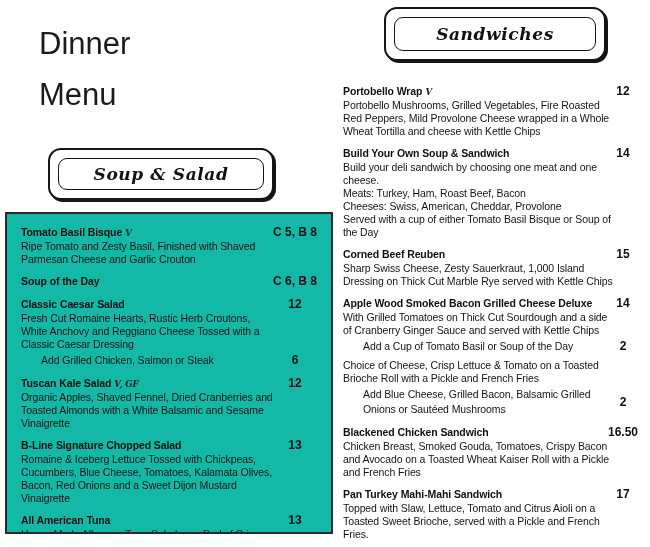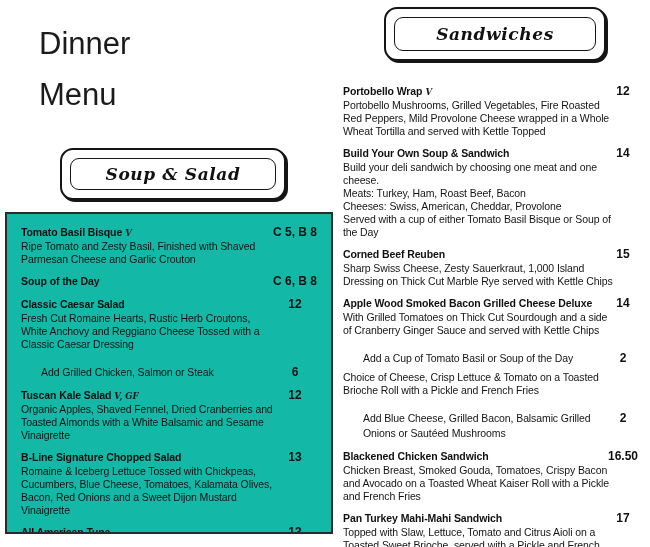--- a/index.html
+++ b/index.html
@@ -30,21 +30,21 @@
   .badge-inner {
     width:100%; height:100%;
     border:1px solid #151515;
     border-radius:9px;
     display:flex; align-items:center; justify-content:center;
     font-family:"DejaVu Serif", serif;
     font-style:italic; font-weight:bold;
     font-size:17px; letter-spacing:0.6px;
     color:#111;
   }
-  #badge-soup { left:60px; top:148px; width:226px; height:52px; }
+  #badge-soup { left:48px; top:148px; width:226px; height:52px; }
   #badge-sandwiches { left:384px; top:7px; width:222px; height:54px; }
 
   .panel-left {
     position:absolute; left:5px; top:212px;
     width:328px; height:322px;
     border:2px solid #2b2b2b;
     padding:8px 4px 0 14px;
     overflow:hidden;
     background:#14b8a6;
   }
@@ -72,21 +72,21 @@
   .panel-left .price { width:64px; }
   .col-right .price { width:46px; }
 
   .desc {
     font-size:10.5px; line-height:13px; color:#141414;
     letter-spacing:-0.1px;
   }
   .panel-left .desc { max-width:252px; }
   .col-right .desc { max-width:270px; }
 
-  .addon { display:flex; align-items:flex-start; margin-top:14px; margin-bottom:1px; }
+  .addon { display:flex; align-items:center; margin-top:2px; margin-bottom:1px; }
   .addon .addon-label {
     flex:1; min-width:0;
     padding-left:20px;
     font-size:10.5px; line-height:15px; color:#141414;
     letter-spacing:-0.1px;
   }
   .addon .price { line-height:15px; }
 </style>
 </head>
 <body>
@@ -173,21 +173,21 @@
 
 <div class="col-right">
 
   <div class="item">
     <div class="row">
       <div class="name-wrap">
         <span class="item-name">Portobello Wrap</span><span class="marker">V</span>
       </div>
       <div class="price">12</div>
     </div>
-    <div class="desc">Portobello Mushrooms, Grilled Vegetables, Fire Roasted Red Peppers, Mild Provolone Cheese wrapped in a Whole Wheat Tortilla and served with Kettle Topped</div>
+    <div class="desc">Portobello Mushrooms, Grilled Vegetables, Fire Roasted Red Peppers, Mild Provolone Cheese wrapped in a Whole Wheat Tortilla and cheese with Kettle Chips</div>
   </div>
 
   <div class="item">
     <div class="row">
       <div class="name-wrap">
         <span class="item-name">Build Your Own Soup &amp; Sandwich</span>
       </div>
       <div class="price">14</div>
     </div>
     <div class="desc">Build your deli sandwich by choosing one meat and one cheese.</div>

